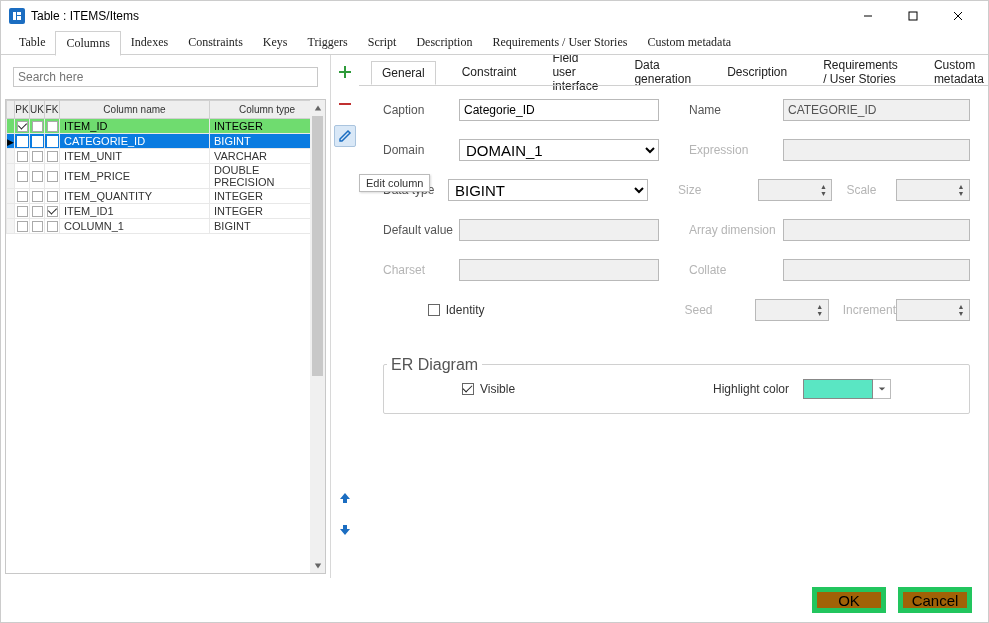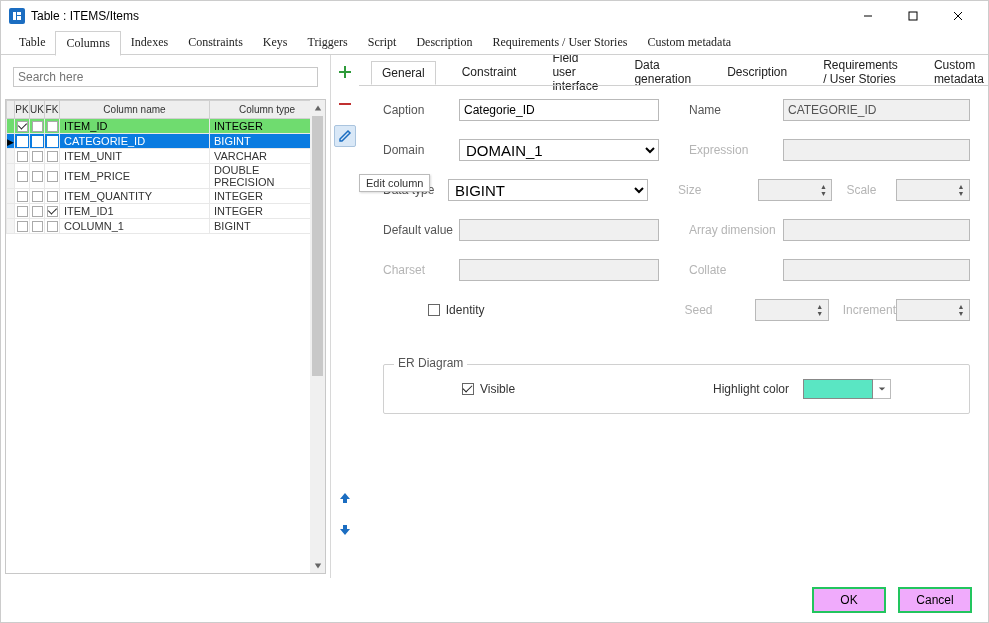--- a/index.html
+++ b/index.html
@@ -80,29 +80,29 @@
 .spin .arrows span { font-size: 7px; line-height: 7px; color: #555; text-align: center; }
 .small-field { flex: 0 0 74px; }
 .small-gap { flex: 0 0 14px; }
 .small-lbl { width: 58px; color: #b5b5b5; font-size:12px;}
 
 .chkline { display: flex; align-items: center; gap: 6px; }
 .chkline .cb2 { width: 12px; height: 12px; border: 1px solid #666; display: inline-block; position: relative; }
 .chkline .cb2.chk::after { content: ""; position: absolute; left: 2px; top: -1px; width: 4px; height: 8px; border: solid #222; border-width: 0 1.5px 1.5px 0; transform: rotate(45deg); }
 
 .groupbox { border: 1px solid #d0d0d0; border-radius: 2px; padding: 14px 18px; margin-top: 40px; position: relative; }
-.groupbox .legend { position: absolute; top: -9px; left: 10px; background: #fff; padding: 0 4px; color: #555; font-size: 12px; }
+.groupbox .legend { position: absolute; top: -9px; left: 3px; background: #fff; padding: 0 4px; color: #555; font-size: 16px; }
 .groupbox .innerrow { display: flex; align-items: center; }
 .color-swatch { width: 70px; height: 20px; background: #5ae6c3; border: 1px solid #888; display: inline-block; }
 .color-dd { width: 18px; height: 20px; display: inline-flex; align-items: center; justify-content: center; border: 1px solid #bbb; border-left: none; cursor: pointer; }
 .color-dd svg { width: 8px; height: 8px; fill: #555; }
 
 
 .footer { height: 44px; display: flex; align-items: center; justify-content: flex-end; padding: 0 16px; gap: 12px; }
-.btn { min-width: 74px; height: 26px; border: 2px solid #22c55e; background: #f0abfc; cursor: pointer; font-size: 12px; }
+.btn { min-width: 74px; height: 26px; border: 5px solid #22c55e; background: #a16207; cursor: pointer; font-size: 15px; }
 
 .upbtns-spacer { height: 320px; }
 </style>
 </head>
 <body>
 
 <div class="titlebar">
   <span class="app-icon">
     <svg viewBox="0 0 10 10">
         <rect x="1" y="1" width="3" height="8" fill="#fff"></rect>

